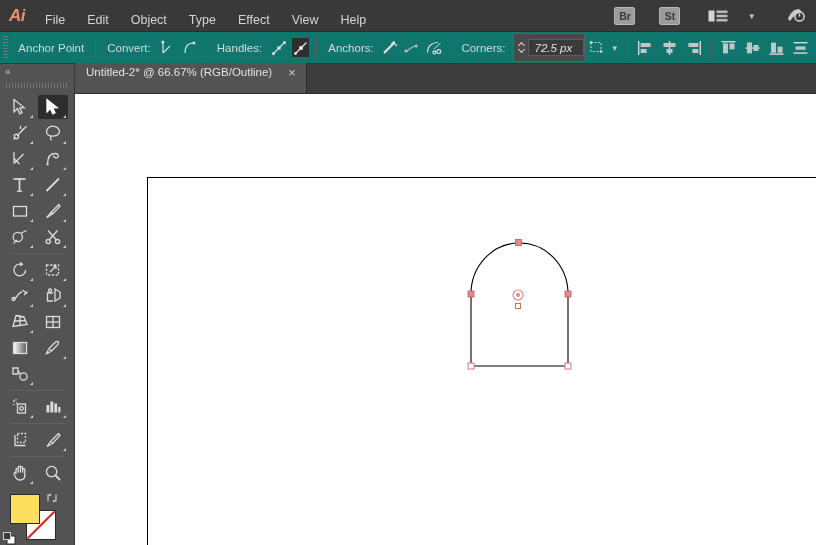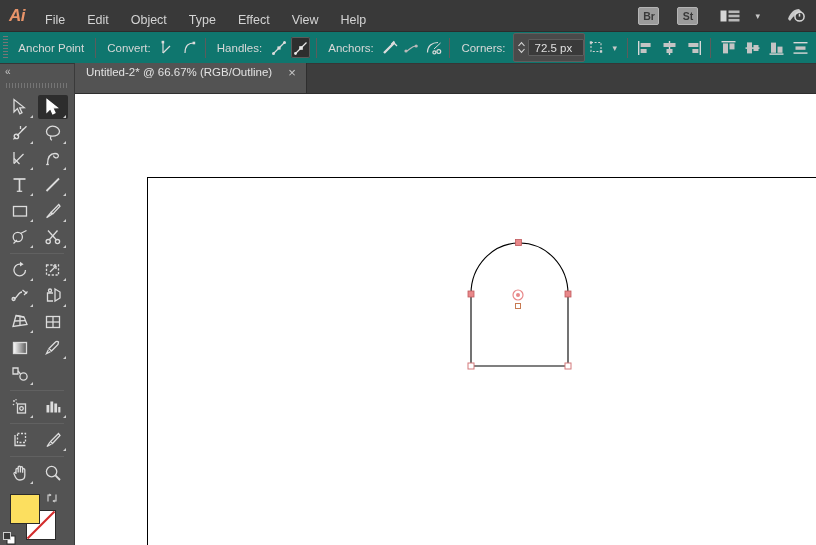--- a/index.html
+++ b/index.html
@@ -22,21 +22,21 @@
   .ai-logo {
     width: 34px; height: 32px;
     display: flex; align-items: center; justify-content: center;
     font-size: 17px; font-weight: bold; font-style: italic;
     color: #e8946a; letter-spacing: -0.5px;
   }
   .menu-item {
     padding: 0 11px; height: 24px; line-height: 32px;
     font-size: 12.5px; color: #d4d4d4; cursor: default;
   }
-  .mb-right { margin-left: auto; display: flex; align-items: center; padding-right: 10px; gap: 10px; }
+  .mb-right { margin-left: auto; display: flex; align-items: center; padding-right: 10px; gap: 16px; }
   .sq-btn {
     width: 21px; height: 18px; border-radius: 2px;
     background: #9b9b9b; color: #393939;
     font-size: 10.5px; font-weight: bold;
     display: flex; align-items: center; justify-content: center;
     border: 1px solid #b5b5b5; margin: 0 4px;
   }
   .ws-icon { width: 22px; height: 16px; display: flex; align-items: center; margin-left: 8px; }
   .chev-d { margin-left: 3px; color: #c8c8c8; font-size: 9px; }
   .search-ic { margin-left: 14px; width: 22px; height: 18px; display:flex; align-items:center; justify-content:center; }
@@ -55,21 +55,21 @@
   }
   .cb-label { padding: 0 6px; white-space: nowrap; color: #d8d8d8; }
   .cb-sep { width: 1px; height: 20px; background: #3c3c3c; margin: 0 5px; border-right: 1px solid #5c5c5c; }
   .ic-btn {
     width: 22px; height: 21px; display: flex; align-items: center; justify-content: center;
     border-radius: 2px; margin: 0 1px;
   }
   .ic-btn.active { background: #2e2e2e; box-shadow: inset 0 0 0 1px #5a5a5a; }
   .stepper {
     display: flex; align-items: center; margin-left: 2px;
-    background: #4a4a4a; border: 1px solid #5e5e5e; border-radius: 2px; height: 29px;
+    background: #4a4a4a; border: 1px solid #5e5e5e; border-radius: 2px; height: 29px; font-style: italic;
   }
   .step-ar { width: 14px; display: flex; flex-direction: column; align-items: center; justify-content: center; gap: 1px; }
   .num-field {
     width: 56px; height: 17px; background: #3a3a3a; border: 1px solid #5e5e5e;
     color: #e0e0e0; font-size: 11.5px; line-height: 17px; padding-left: 5px;
     border-radius: 1px;
   }
   .cb-right { margin-left: auto; display: flex; align-items: center; padding-right: 4px; }
 
   

